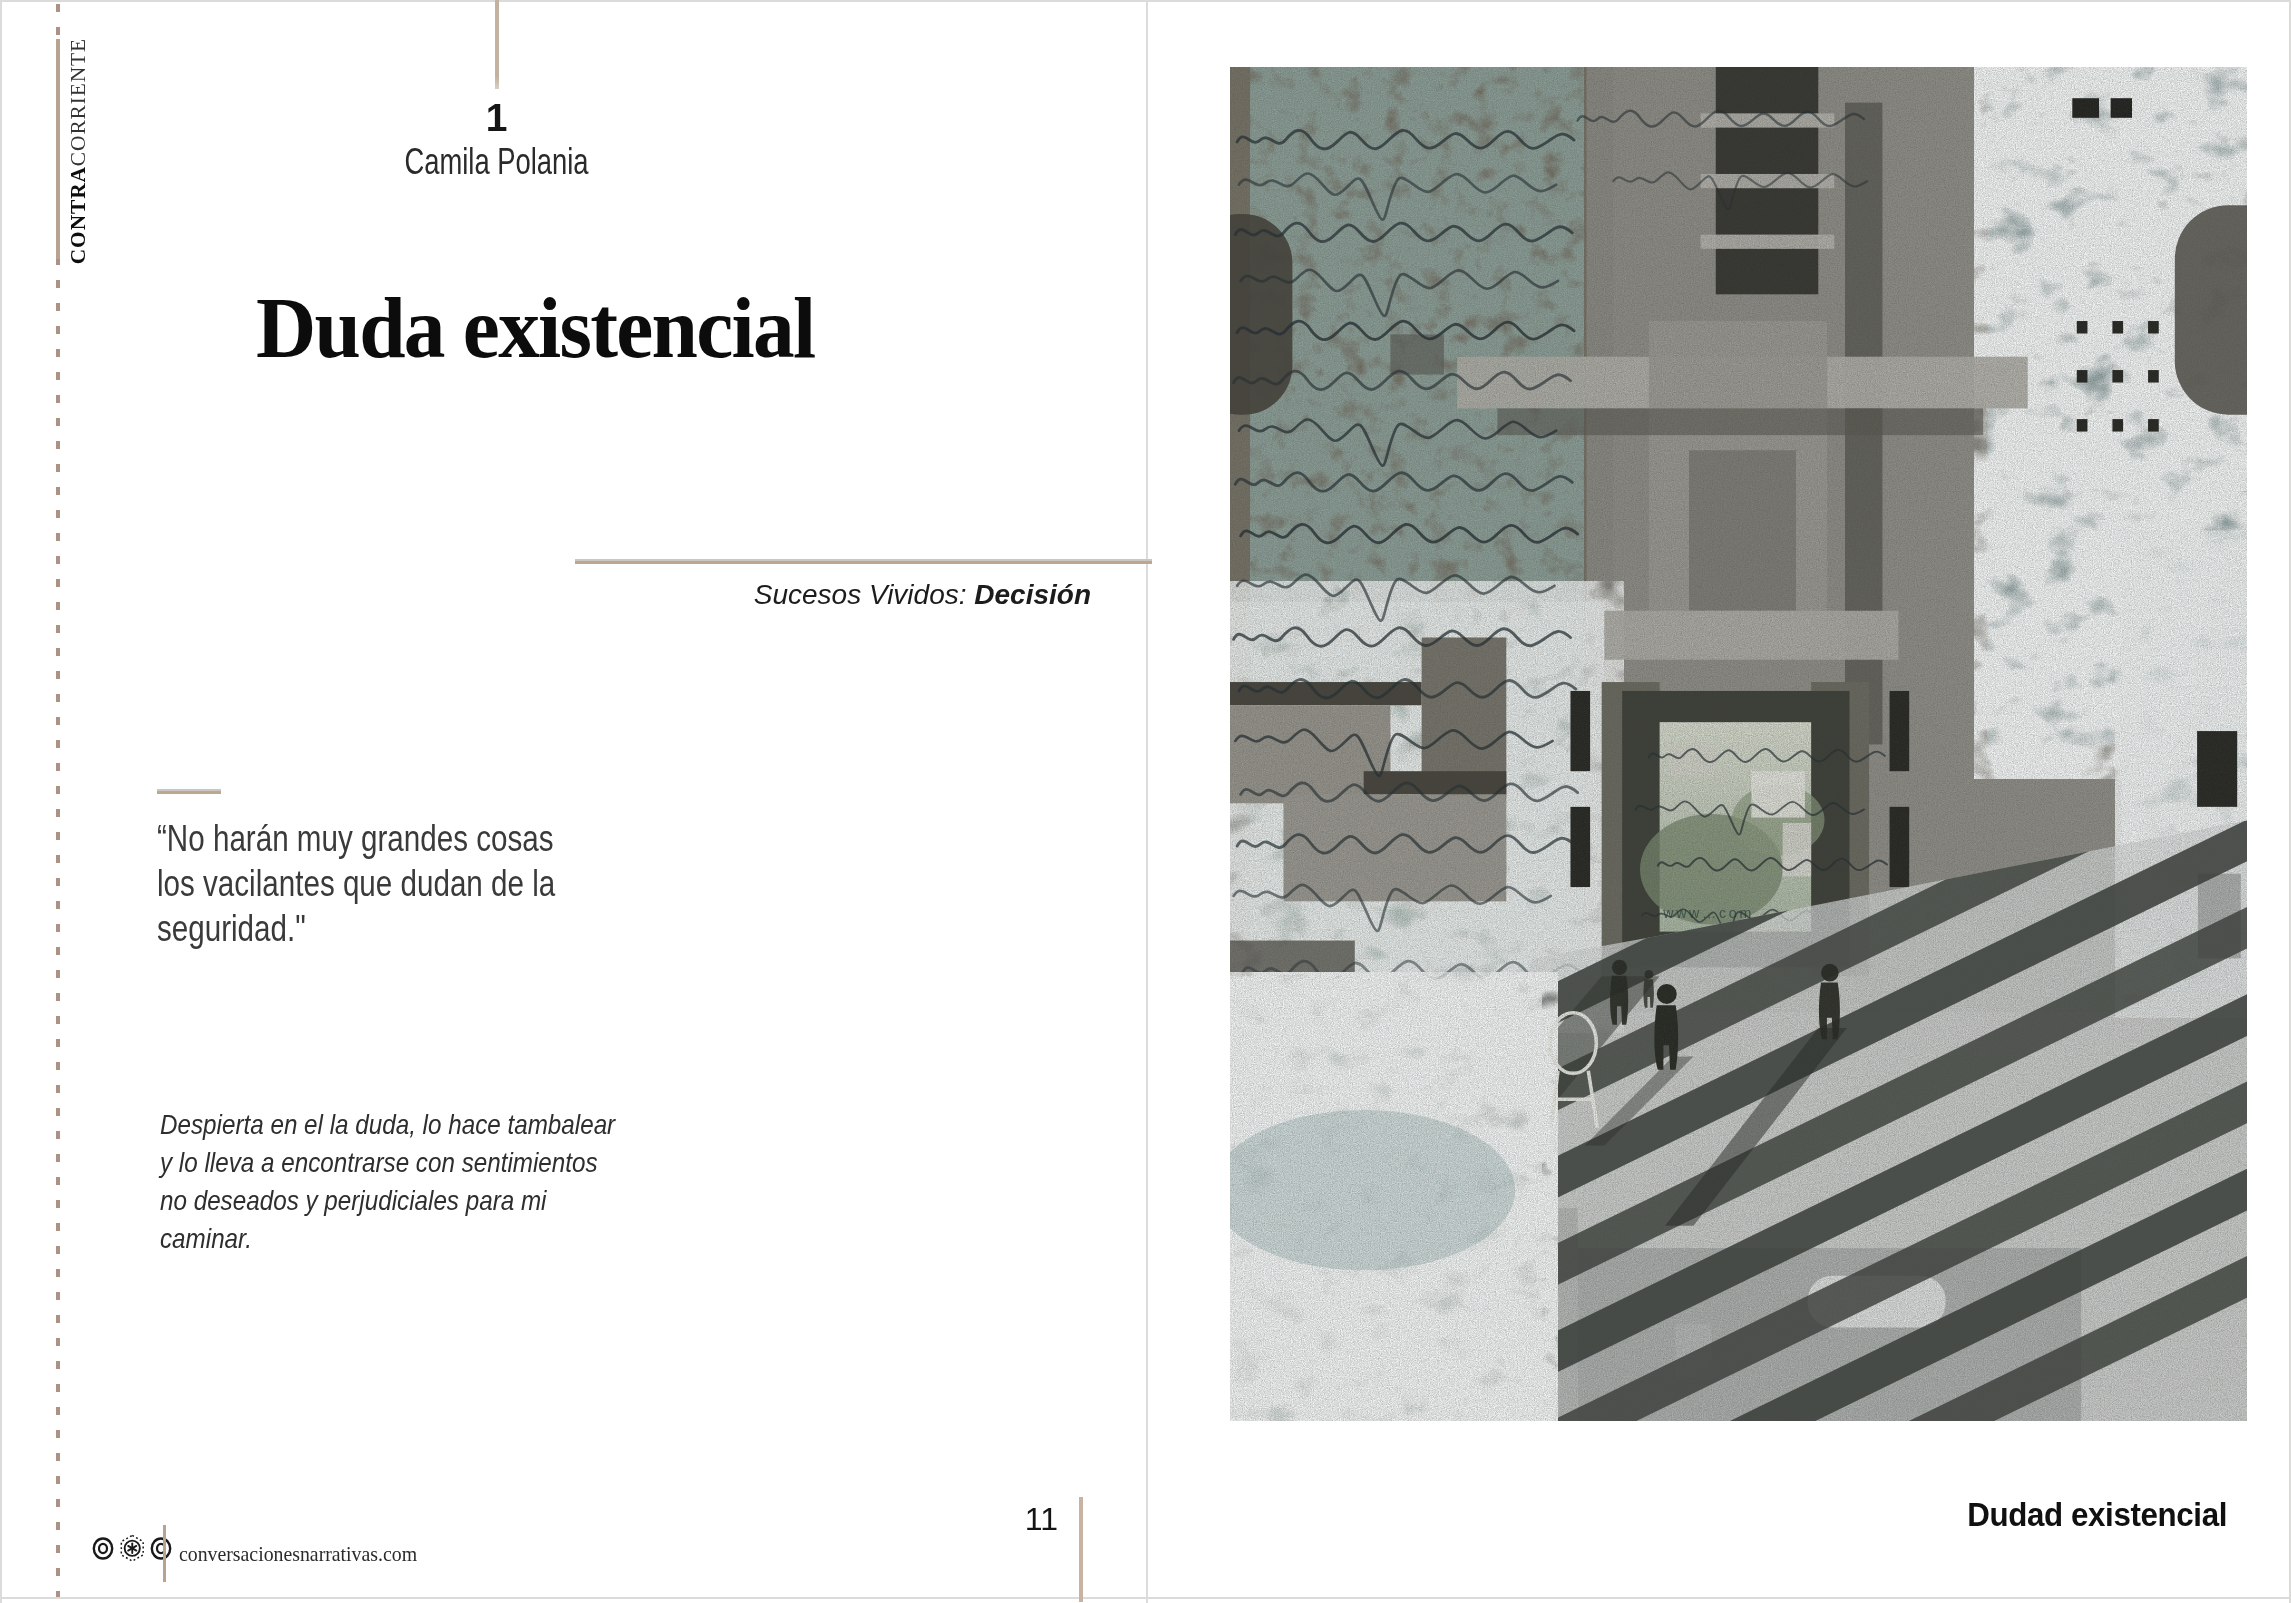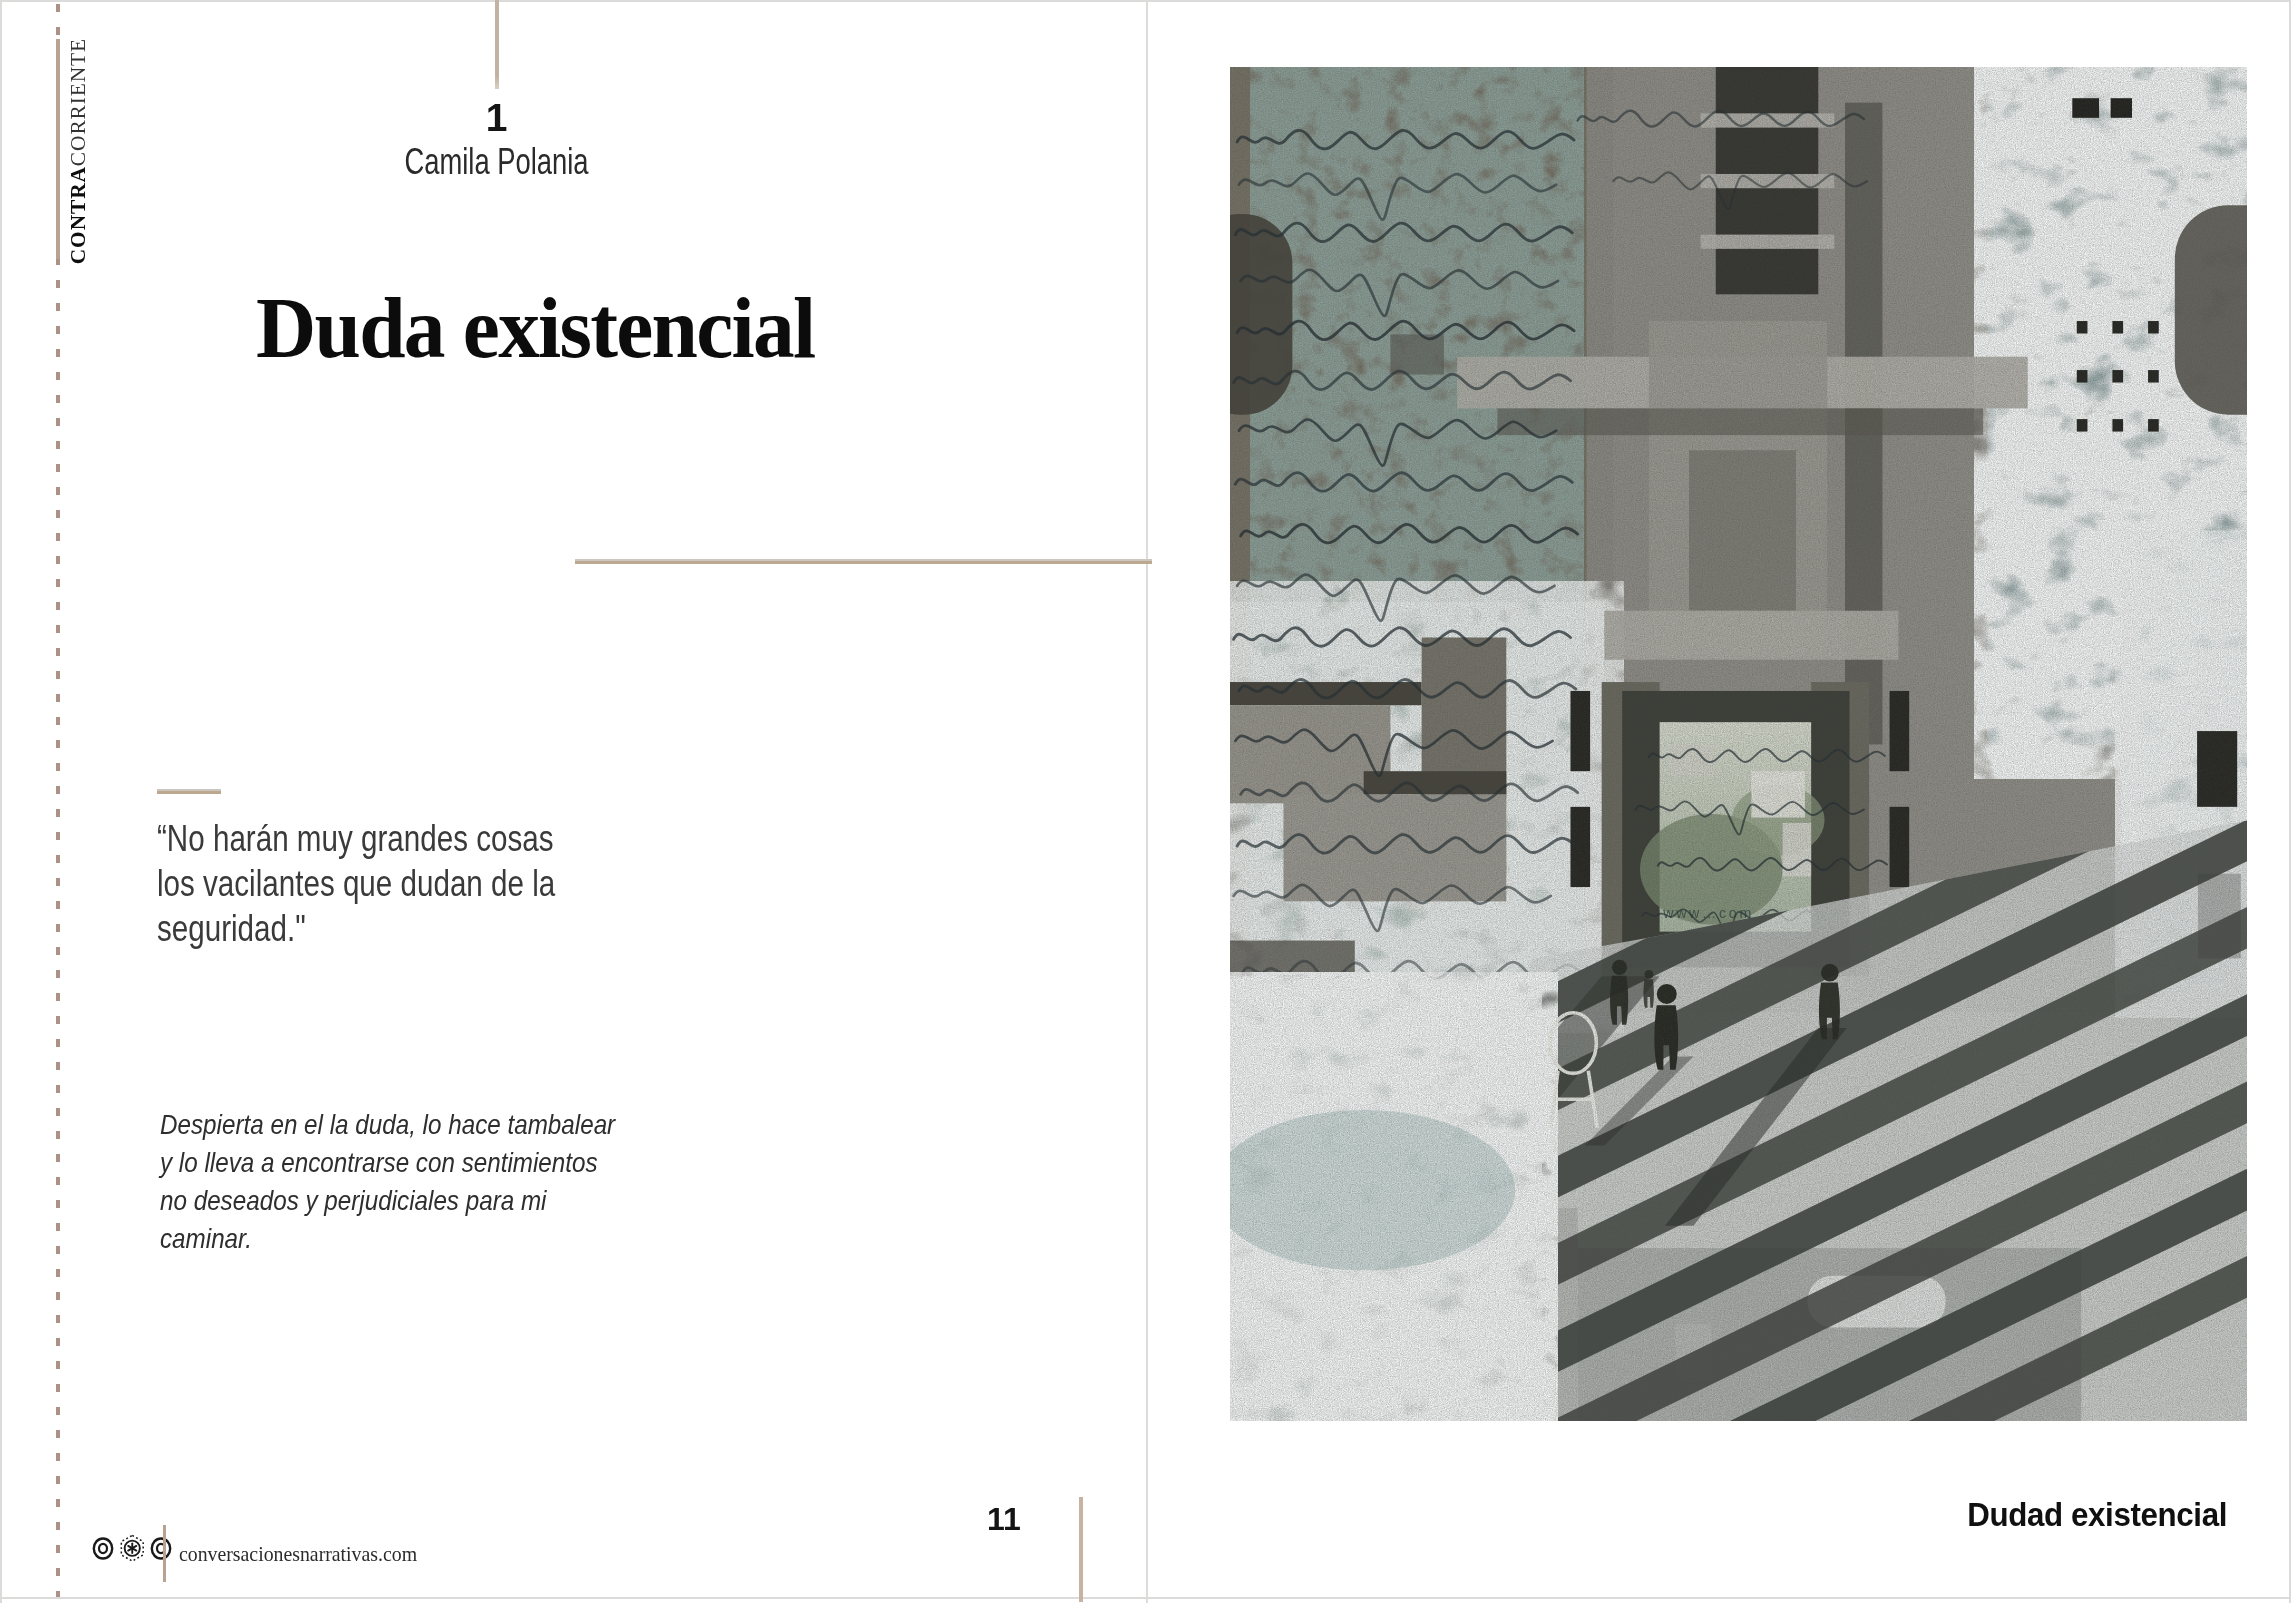--- a/index.html
+++ b/index.html
@@ -56,22 +56,22 @@
     font-size:28.5px;line-height:38px;font-style:italic;font-weight:300;color:#2e2e2e;
     transform:scaleX(.85);transform-origin:0 0;}
 
   .footer-logo{position:absolute;left:91px;top:1534px;display:flex;gap:2.7px;align-items:center;}
   .footer-logo svg{display:block;}
   .footer-divider{position:absolute;left:163px;top:1525px;width:2.7px;height:57px;background:#b7a390;}
   .footer-site{position:absolute;left:179px;top:1541px;
     font-family:"Liberation Serif",serif;font-size:22px;color:#2b2b2b;
     transform:scaleX(.9);transform-origin:0 0;}
 
-  .page-number{position:absolute;left:987px;top:1501px;width:71px;text-align:left;
-    font-size:32px;font-weight:700;color:#141414;}
+  .page-number{position:absolute;left:987px;top:1501px;width:71px;text-align:right;
+    font-size:32px;font-weight:400;color:#141414;}
   .pagenum-rule{position:absolute;left:1079px;top:1497px;width:3.6px;height:105px;background:#c8b2a2;}
 
   .artwork{position:absolute;left:1210px;top:67px;width:1017px;height:1354px;overflow:hidden;margin-left:20px;}
   .artwork svg{display:block;width:100%;height:100%;}
 
   .art-caption{position:absolute;left:1781px;top:1495px;width:446px;text-align:right;
     font-size:34px;font-weight:700;color:#101010;letter-spacing:-0.4px;
     transform:scaleX(.92);transform-origin:100% 0;}
 </style>
 </head>
@@ -92,20 +92,23 @@
     <div class="vtext"><b>CONTRA</b><span>CORRIENTE</span></div>
   </div>
 
   <div class="chapter-rule"></div>
   <div class="chapter-number">1</div>
   <div class="author">Camila Polania</div>
 
   <h1 class="page-title" style="margin:0;">Duda existencial</h1>
 
   <div class="section-rule"></div>
+  <div class="section-label">
+    <span class="pre">Sucesos Vividos: </span><span class="emp">Decisión</span>
+  </div>
 
   <div class="quote-rule"></div>
   <div class="quote">
     <div>“No harán muy grandes cosas</div>
     <div>los vacilantes que dudan de la</div>
     <div>seguridad."</div>
   </div>
 
   <div class="commentary">
     <div>Despierta en el la duda, lo hace tambalear</div>

